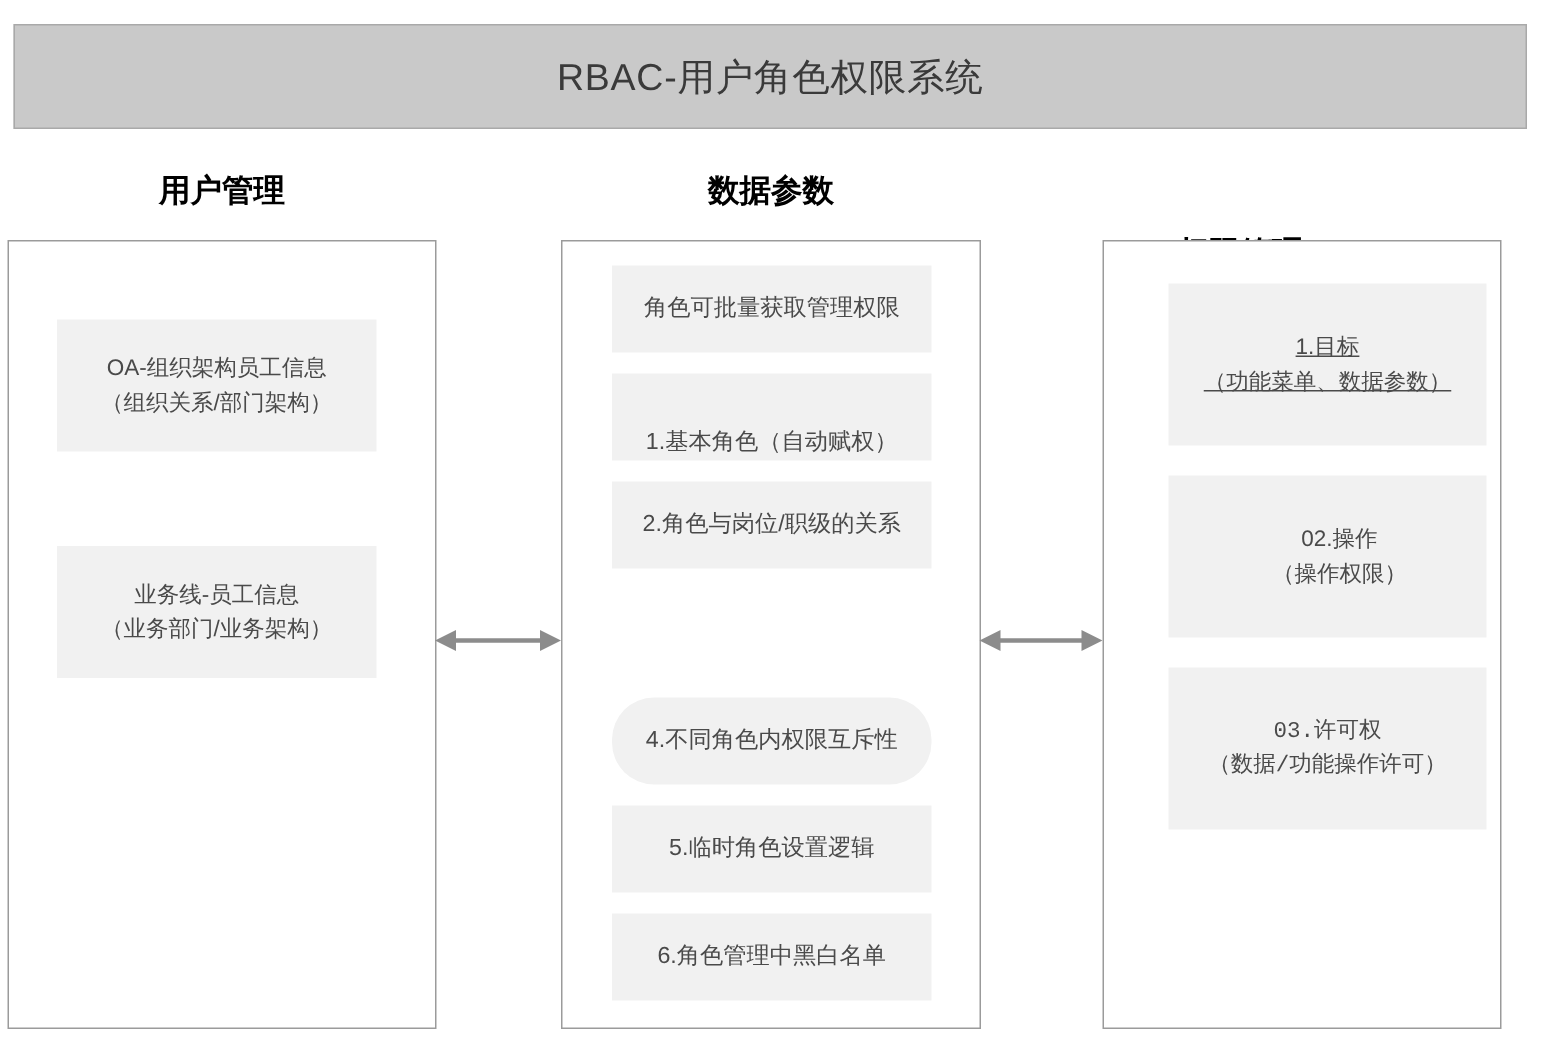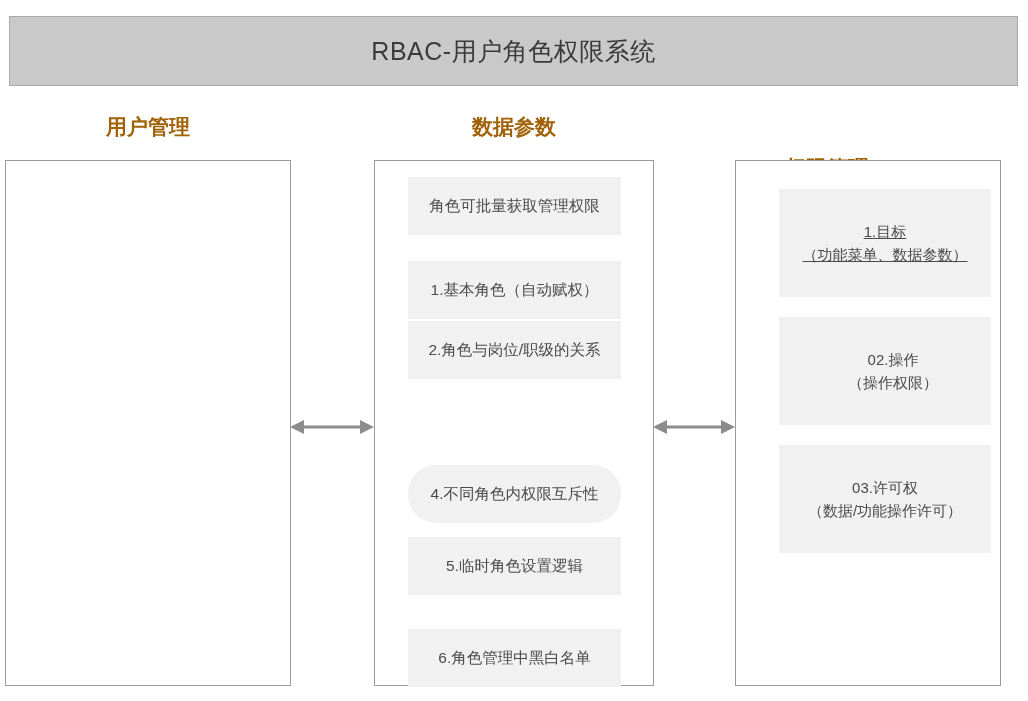--- a/index.html
+++ b/index.html
@@ -40,21 +40,21 @@
   
   .col-header {
     position: absolute;
     top: 112px;
     height: 30px;
     display: flex;
     align-items: center;
     justify-content: center;
     font-size: 21px;
     font-weight: bold;
-    color: #a16207;
+    color: #000000;
   }
   #header-user  { left: 5px;   width: 286px; }
   #header-role  { left: 374px; width: 280px; }
   #header-perm  { left: 694px; width: 266px; margin-top: 41px; }
 
   
   .column-panel {
     position: absolute;
     top: 160px;
     box-sizing: border-box;
@@ -91,37 +91,37 @@
   #card-user-1 { top: 203px; }
 
   
   .card.role-card {
     left: 33px;
     width: 213px;
     height: 58px;
     font-size: 15.5px;
   }
   #card-role-0 { top: 16px; }
-  #card-role-1 { top: 100px; }
+  #card-role-1 { top: 88px; justify-content: flex-end; }
   #card-role-2 { top: 160px; }
   #card-role-3 { top: 232px; }
   #card-role-4 { top: 304px; border-radius: 28px; }
   #card-role-5 { top: 376px; }
-  #card-role-6 { top: 468px; }
+  #card-role-6 { top: 448px; }
 
   
   .card.perm-card {
     left: 43px;
     width: 212px;
     height: 108px;
     font-size: 15px;
   }
   #card-perm-0 { top: 28px; text-decoration: underline; }
   #card-perm-1 { top: 156px; padding-left: 16px; }
-  #card-perm-2 { top: 284px; }
+  #card-perm-2 { top: 284px; font-family: Liberation Mono, monospace; }
 
   
   .arrow-connector {
     position: absolute;
     top: 414px;
     height: 26px;
   }
   #arrow-user-role { left: 289px; width: 86px; }
   #arrow-role-perm { left: 652px; width: 84px; }
   .arrow-connector svg { display: block; }
@@ -131,20 +131,28 @@
 
 <div id="title-banner">
   <span class="title-text">RBAC-用户角色权限系统</span>
 </div>
 
 <div class="col-header" id="header-user">用户管理</div>
 <div class="col-header" id="header-role">数据参数</div>
 <div class="col-header" id="header-perm">权限管理</div>
 
 <div class="column-panel" id="panel-user">
+  <div class="card user-card" id="card-user-0">
+    <span class="line">OA-组织架构员工信息</span>
+    <span class="line">（组织关系/部门架构）</span>
+  </div>
+  <div class="card user-card" id="card-user-1">
+    <span class="line">业务线-员工信息</span>
+    <span class="line">（业务部门/业务架构）</span>
+  </div>
 </div>
 
 <div class="column-panel" id="panel-role">
   <div class="card role-card" id="card-role-0">
     <span class="line">角色可批量获取管理权限</span>
   </div>
   <div class="card role-card" id="card-role-1">
     <span class="line">1.基本角色（自动赋权）</span>
   </div>
   <div class="card role-card" id="card-role-2">

